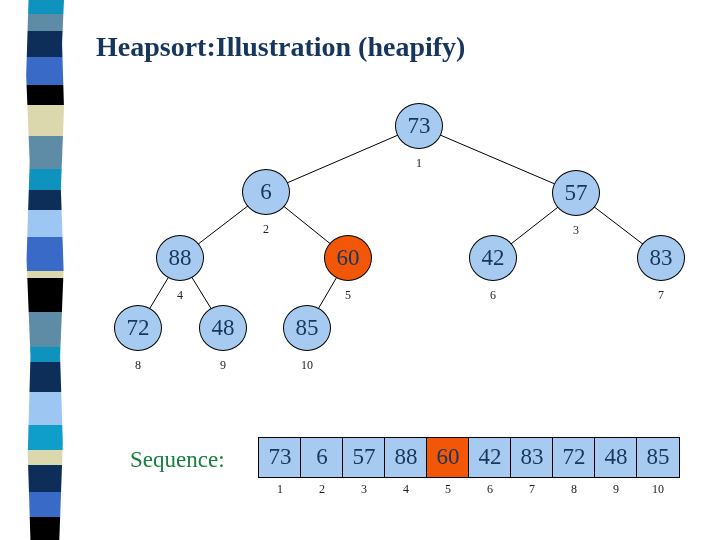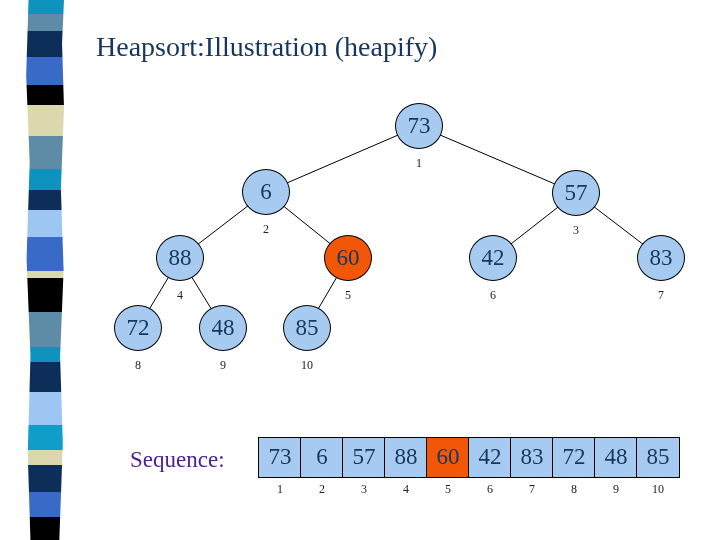--- a/index.html
+++ b/index.html
@@ -19,21 +19,21 @@
     z-index: 1;
     clip-path: polygon(9% 0%, 100% 0%, 95% 8%, 100% 20%, 92% 35%, 99% 50%,
                        90% 66%, 97% 82%, 88% 100%, 14% 100%, 7% 84%,
                        14% 66%, 4% 48%, 12% 30%, 3% 14%);
   }
   .stripe-seg { width: 100%; }
 
   
   .title {
     position: absolute; left: 96px; top: 31px;
-    margin: 0; font-weight: normal;
+    margin: 0; font-weight: bold;
     font-size: 28px; letter-spacing: 0px;
     color: var(--title-color, #17365D);
     z-index: 2; white-space: nowrap;
   }
 
   
   .edges { position: absolute; left: 0; top: 0; z-index: 2; pointer-events: none; }
   .tree { position: absolute; inset: 0; z-index: 3; }
   .tnode { position: absolute; width: 48px; text-align: center; }
   .circle {
@@ -47,21 +47,21 @@
   }
   .circle.hl { background: var(--hl-fill, #F25708); }
   .nidx {
     margin-top: 7px; font-size: 12px;
     color: var(--index-text, #222222); text-align: center;
   }
 
   
   .seq-label {
     position: absolute; left: 130px; top: 447px;
-    font-size: 23px; color: #4c1d95; z-index: 3; text-align: center;
+    font-size: 23px; color: #15803d; z-index: 3; text-align: center;
   }
   .seq-table {
     position: absolute; left: 258px; top: 437px;
     display: flex; z-index: 3;
   }
   .cellwrap { width: 43px; }
   .cellwrap:not(:first-child) { margin-left: -1px; }
   .cell {
     box-sizing: border-box;
     width: 44px; height: 41px;

